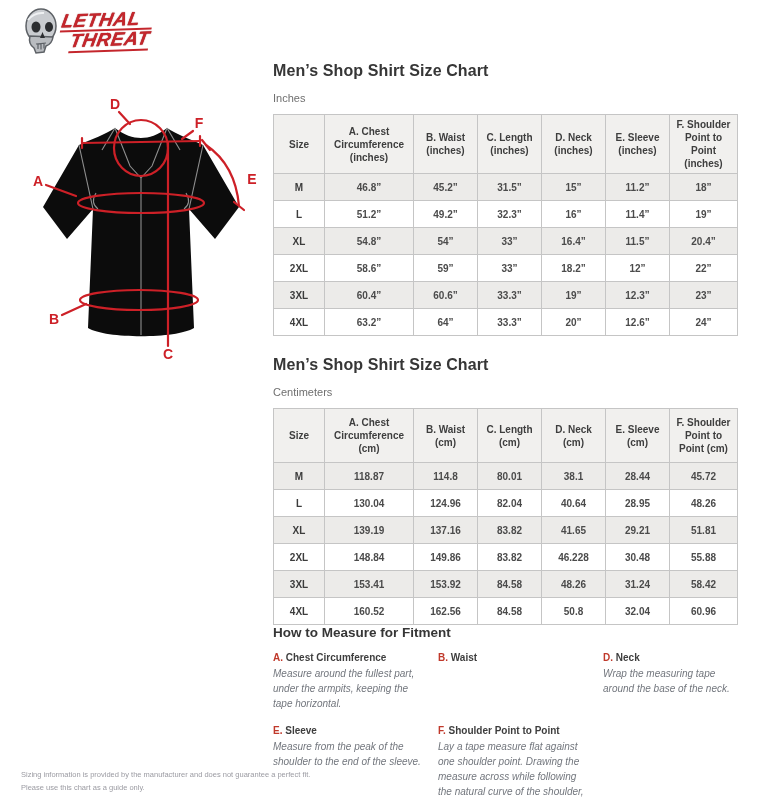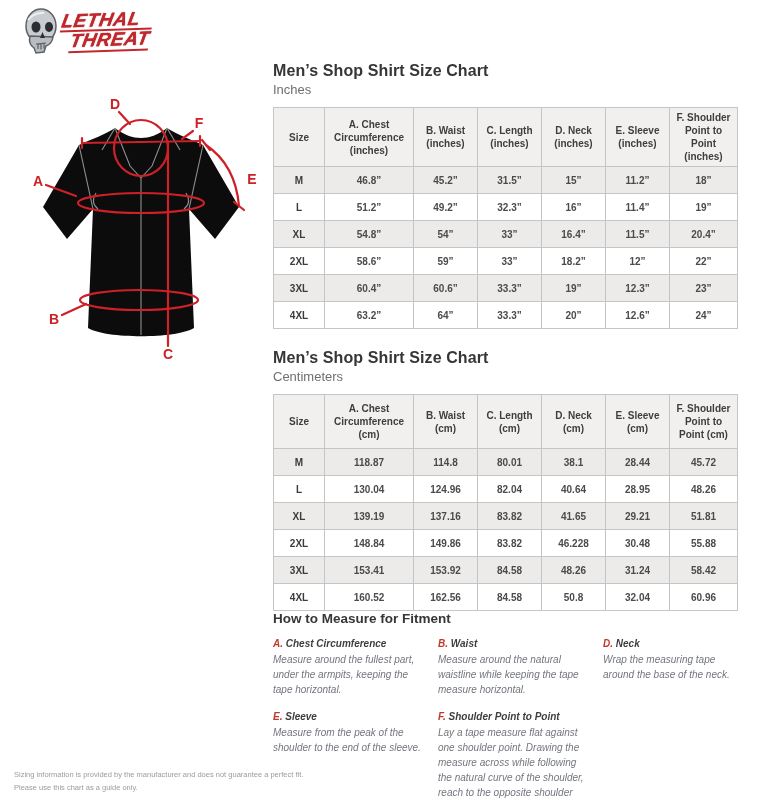--- a/index.html
+++ b/index.html
@@ -21,47 +21,47 @@
   .logo-line { display:block; font-size:19px; border-bottom:2px solid #c4262c; padding-bottom:1px; }
   .logo-line2 { margin-left:12px; }
 
   
   .shirt { position:absolute; left:16px; top:88px; width:250px; height:272px; }
   .diagram-label { font:bold 14px "Liberation Sans", sans-serif; fill:#cd2027; }
 
   
   .main { position:absolute; left:273px; top:62px; width:488px; }
   .section-title { font-size:16px; font-weight:800; color:#363636; letter-spacing:0.1px; }
-  .section-sub { font-size:13px; color:#6f6f6f; margin:2px 0 10px; }
+  .section-sub { font-size:11px; color:#6f6f6f; margin:12px 0 10px; }
 
   table.size-table { border-collapse:collapse; table-layout:fixed; width:464px; }
   table.size-table th, table.size-table td {
     border:1px solid #c5c5c5; text-align:center; vertical-align:middle;
     font-size:10px; line-height:1.3; padding:3px 3px;
   }
   table.size-table thead th { background:#f1f0ee; font-weight:700; color:#3e3e3e; height:54px; }
   table.size-table tbody tr:nth-child(odd) { background:#ecebe9; }
   table.size-table tbody tr:nth-child(even) { background:#ffffff; }
   table.size-table tbody th { font-weight:700; color:#3c3c3c; height:27px; }
   table.size-table tbody td { font-weight:600; color:#4b4b4b; height:27px; }
   .gap-block { margin-top:20px; }
 
   
   .measure-heading { font-size:13.5px; font-weight:800; color:#363636; }
   .measure-grid {
     display:grid; grid-template-columns:165px 165px 158px;
     column-gap:0; row-gap:14px; margin-top:12px; width:488px;
   }
   .measure-item { padding-right:14px; }
-  .m-title { font-size:10px; font-weight:700; color:#3e3e3e; margin-bottom:3px;font-style:italic; }
+  .m-title { font-size:10px; font-weight:700; color:#3e3e3e; margin-bottom:3px; }
   .m-letter { color:#c0392b; }
   .m-text { font-size:10px; color:#72767d; line-height:1.5;font-style:italic; }
 
   
-  .footer { position:absolute; left:14px; top:769px; font-size:7.5px; color:#9b9ba2; line-height:1.7; }
+  .footer { position:absolute; left:21px; top:769px; font-size:7.5px; color:#9b9ba2; line-height:1.7; }
 </style>
 </head>
 <body>
 
 <div class="logo">
   <svg class="logo-skull" viewBox="0 0 40 50" aria-hidden="true">
     <ellipse cx="19" cy="20" rx="15" ry="17" fill="#c9ccd0" stroke="#5d6166" stroke-width="1.5"></ellipse>
     <path d="M8 30 Q6 38 12 42 L14 47 L22 46 L24 40 Q30 38 31 31 Z" fill="#b9bcc0" stroke="#5d6166" stroke-width="1.5"></path>
     <ellipse cx="14" cy="21" rx="4.5" ry="5.5" fill="#2b2d30"></ellipse>
     <ellipse cx="27" cy="21" rx="4" ry="5" fill="#2b2d30"></ellipse>
@@ -284,21 +284,20 @@
     </table>
 
   <div class="measure-heading">How to Measure for Fitment</div>
   <div class="measure-grid">
     <div class="measure-item">
       <div class="m-title"><span class="m-letter">A.</span> <span>Chest Circumference</span></div>
       <div class="m-text">Measure around the fullest part, under the armpits, keeping the tape horizontal.</div>
     </div>
     <div class="measure-item">
       <div class="m-title"><span class="m-letter">B.</span> <span>Waist</span></div>
-      <div class="m-text">Measure around the natural waistline while keeping the tape measure horizontal.</div>
     </div>
     <div class="measure-item">
       <div class="m-title"><span class="m-letter">D.</span> <span>Neck</span></div>
       <div class="m-text">Wrap the measuring tape around the base of the neck.</div>
     </div>
     <div class="measure-item">
       <div class="m-title"><span class="m-letter">E.</span> <span>Sleeve</span></div>
       <div class="m-text">Measure from the peak of the shoulder to the end of the sleeve.</div>
     </div>
     <div class="measure-item">

